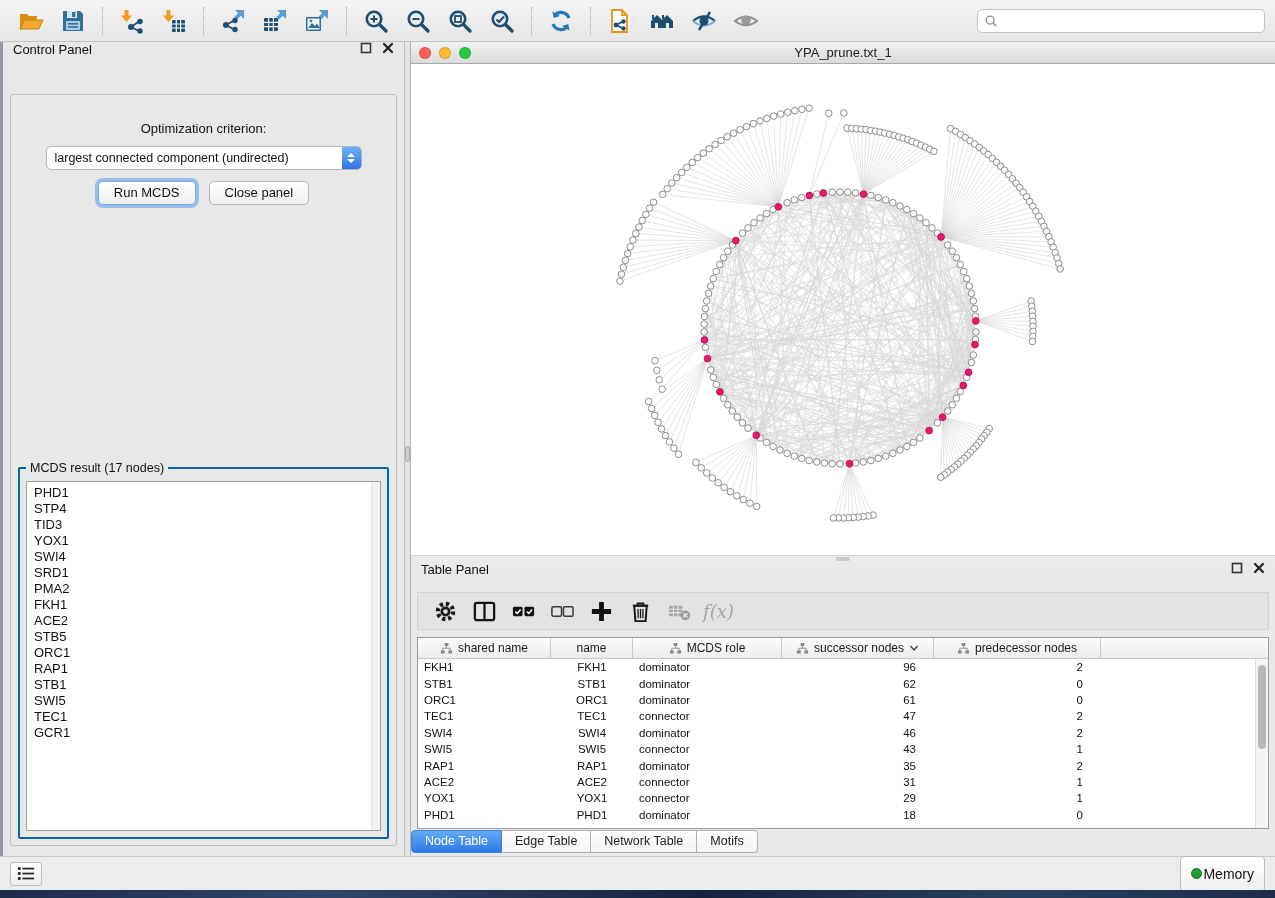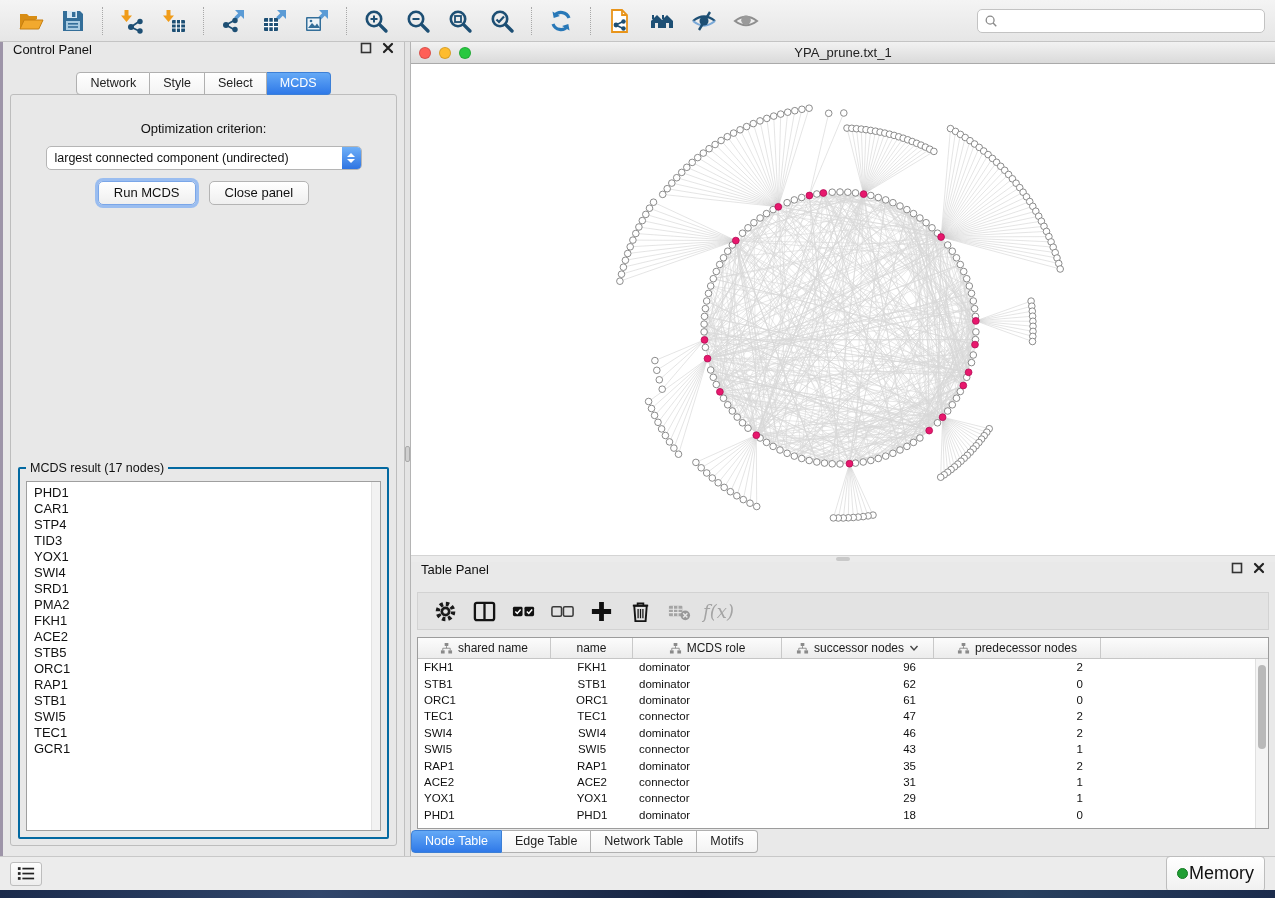--- a/index.html
+++ b/index.html
@@ -96,21 +96,21 @@
   .tp-tabs { position:absolute; left:0; right:0; bottom:2px; height:26px; display:flex; align-items:center; }
 
   
   .statusbar { position:absolute; left:0; right:0; bottom:8px; height:34px; background:#ececec;
     border-top:1px solid #c8c8c8; display:flex; align-items:center; padding:0 10px; }
   .list-btn { width:32px; height:24px; background:linear-gradient(#fdfdfd,#ededed); border:1px solid #bdbdbd;
     border-radius:3px; display:flex; align-items:center; justify-content:center; }
   .list-btn svg { width:18px; height:15px; }
   .memory-btn { margin-left:auto; height:36px; display:flex; align-items:center; gap:1px;
     background:linear-gradient(#ffffff,#f0f0f0); border:1px solid #bdbdbd; border-radius:4px; padding:0 10px;
-    font-size:18px; color:#111; }
+    font-size:14px; color:#111; }
   .mem-dot { width:11px; height:11px; border-radius:50%; background:#1f9e33; border:1px solid #157a24; }
   .wallpaper { position:absolute; left:0; right:0; bottom:0; height:8px;
     background:linear-gradient(90deg,#1b2b4c,#31466b 25%,#15223f 55%,#28405f 80%,#1b2b4c); }
 </style>
 </head>
 <body>
 
 <div class="app">
 
   <div class="toolbar">
@@ -310,44 +310,37 @@
               <rect x="1.5" y="1.5" width="9" height="9" fill="none" stroke="#333" stroke-width="1.6"></rect>
             </svg>
           </span>
         <span class="ph-icon">
             <svg viewBox="0 0 12 12">
               <path d="M2 2l8 8M10 2l-8 8" stroke="#222" stroke-width="2.2" stroke-linecap="round"></path>
             </svg>
           </span>
       </span>
     </div>
-    <div class="cp-tabs" id="cp-tabs">
-        <div class="seg-tab">Network</div>
-        <div class="seg-tab">Style</div>
-        <div class="seg-tab">Select</div>
-        <div class="seg-tab active">MCDS</div>
-      </div>
     <div class="cp-content">
       <div class="opt-label">Optimization criterion:</div>
       <div class="dropdown">
         <span class="dd-text">largest connected component (undirected)</span>
         <span class="dd-stepper">
             <i class="dd-up"></i>
             <i class="dd-down"></i>
           </span>
       </div>
       <div class="btn-row">
         <button class="btn focused">Run MCDS</button>
         <button class="btn">Close panel</button>
       </div>
       <div class="result-group">
         <span class="result-legend">MCDS result (17 nodes)</span>
         <div class="result-list" id="mcds-list">
             <div class="result-item">PHD1</div>
-            <div class="result-item">CAR1</div>
             <div class="result-item">STP4</div>
             <div class="result-item">TID3</div>
             <div class="result-item">YOX1</div>
             <div class="result-item">SWI4</div>
             <div class="result-item">SRD1</div>
             <div class="result-item">PMA2</div>
             <div class="result-item">FKH1</div>
             <div class="result-item">ACE2</div>
             <div class="result-item">STB5</div>
             <div class="result-item">ORC1</div>

